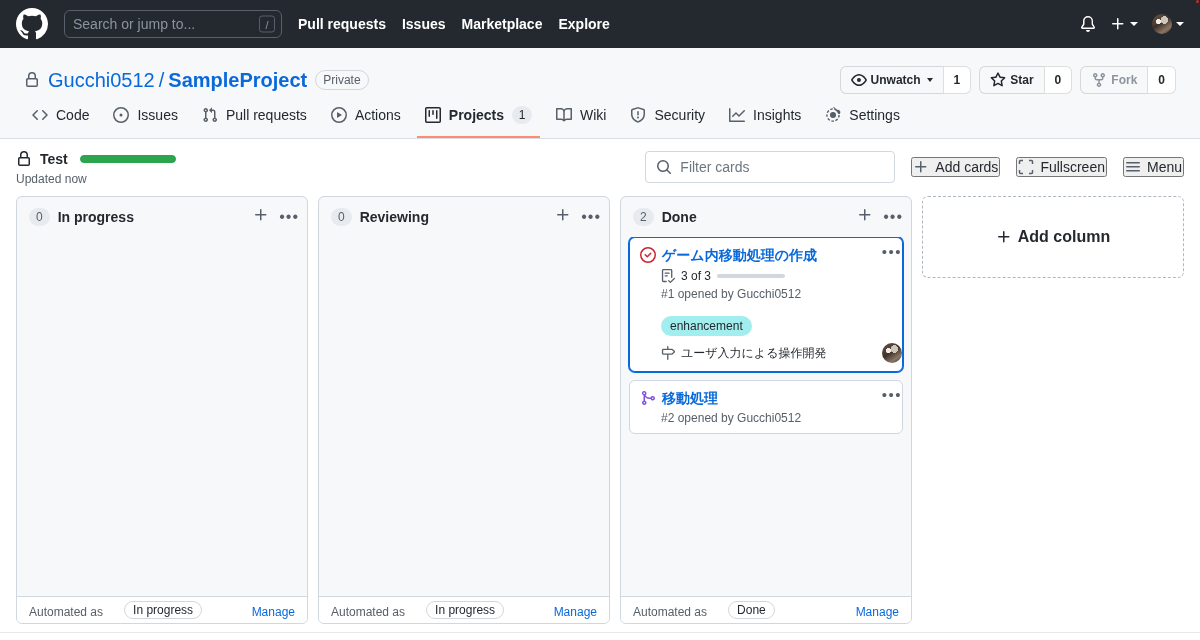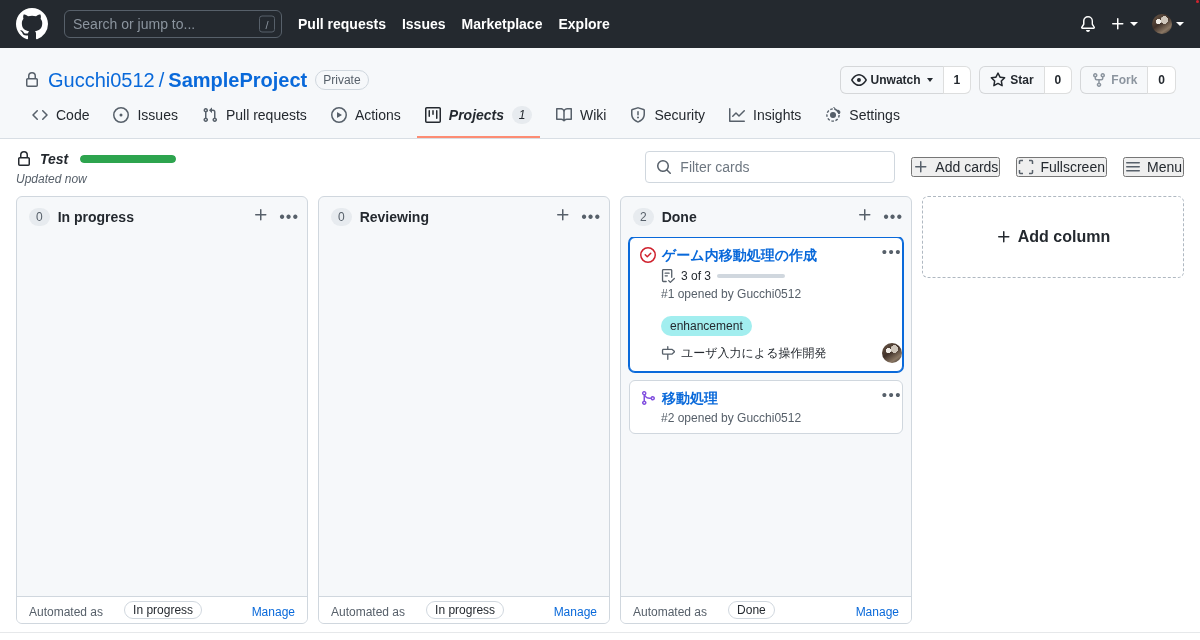--- a/index.html
+++ b/index.html
@@ -78,32 +78,32 @@
   .mini-caret { width: 0; height: 0; border-left: 3.5px solid transparent; border-right: 3.5px solid transparent; border-top: 4px solid #24292f; margin-left: 2px; }
 
   
   .repo-nav { display: flex; align-items: flex-end; gap: 8px; margin-top: 6px; height: 36px; }
   .tab {
     display: flex; align-items: center; gap: 8px; padding: 0 8px 9px 8px;
     font-size: 14px; color: #24292f; position: relative; height: 100%;
     border-bottom: 2px solid transparent; white-space: nowrap;
   }
   .tab .tab-ico { color: #57606a; display: flex; align-items: center; }
-  .tab.selected { font-weight: 600; border-bottom-color: #fd8c73; font-style: italic; }
+  .tab.selected { font-weight: 600; border-bottom-color: #fd8c73; }
   .tab.selected .tab-ico { color: #24292f; }
   .tab-counter {
     background: rgba(175,184,193,0.2); border-radius: 2em; color: #24292f;
     font-size: 12px; line-height: 18px; padding: 0 6px; font-weight: 500; min-width: 20px; text-align: center;
   }
 
   
   .project-bar {
     display: flex; align-items: flex-start; padding: 12px 16px 10px 16px; flex: none; background: #ffffff;
   }
-  .project-info-left { display: flex; flex-direction: column; font-style: italic; }
+  .project-info-left { display: flex; flex-direction: column; }
   .project-title-row { display: flex; align-items: center; gap: 8px; }
   .proj-lock { color: #24292f; display: flex; align-items: center; }
   .proj-name { font-size: 14px; font-weight: 600; color: #24292f; }
   .progress-track {
     width: 96px; height: 8px; border-radius: 6px; background: #eaeef2; overflow: hidden; margin-left: 4px;
   }
   .progress-fill { height: 100%; background: #2da44e; border-radius: 6px; }
   .project-updated { font-size: 12px; color: #57606a; margin-top: 5px; }
   .toolbar-right { margin-left: auto; display: flex; align-items: center; gap: 16px; }
   .filter-box {

